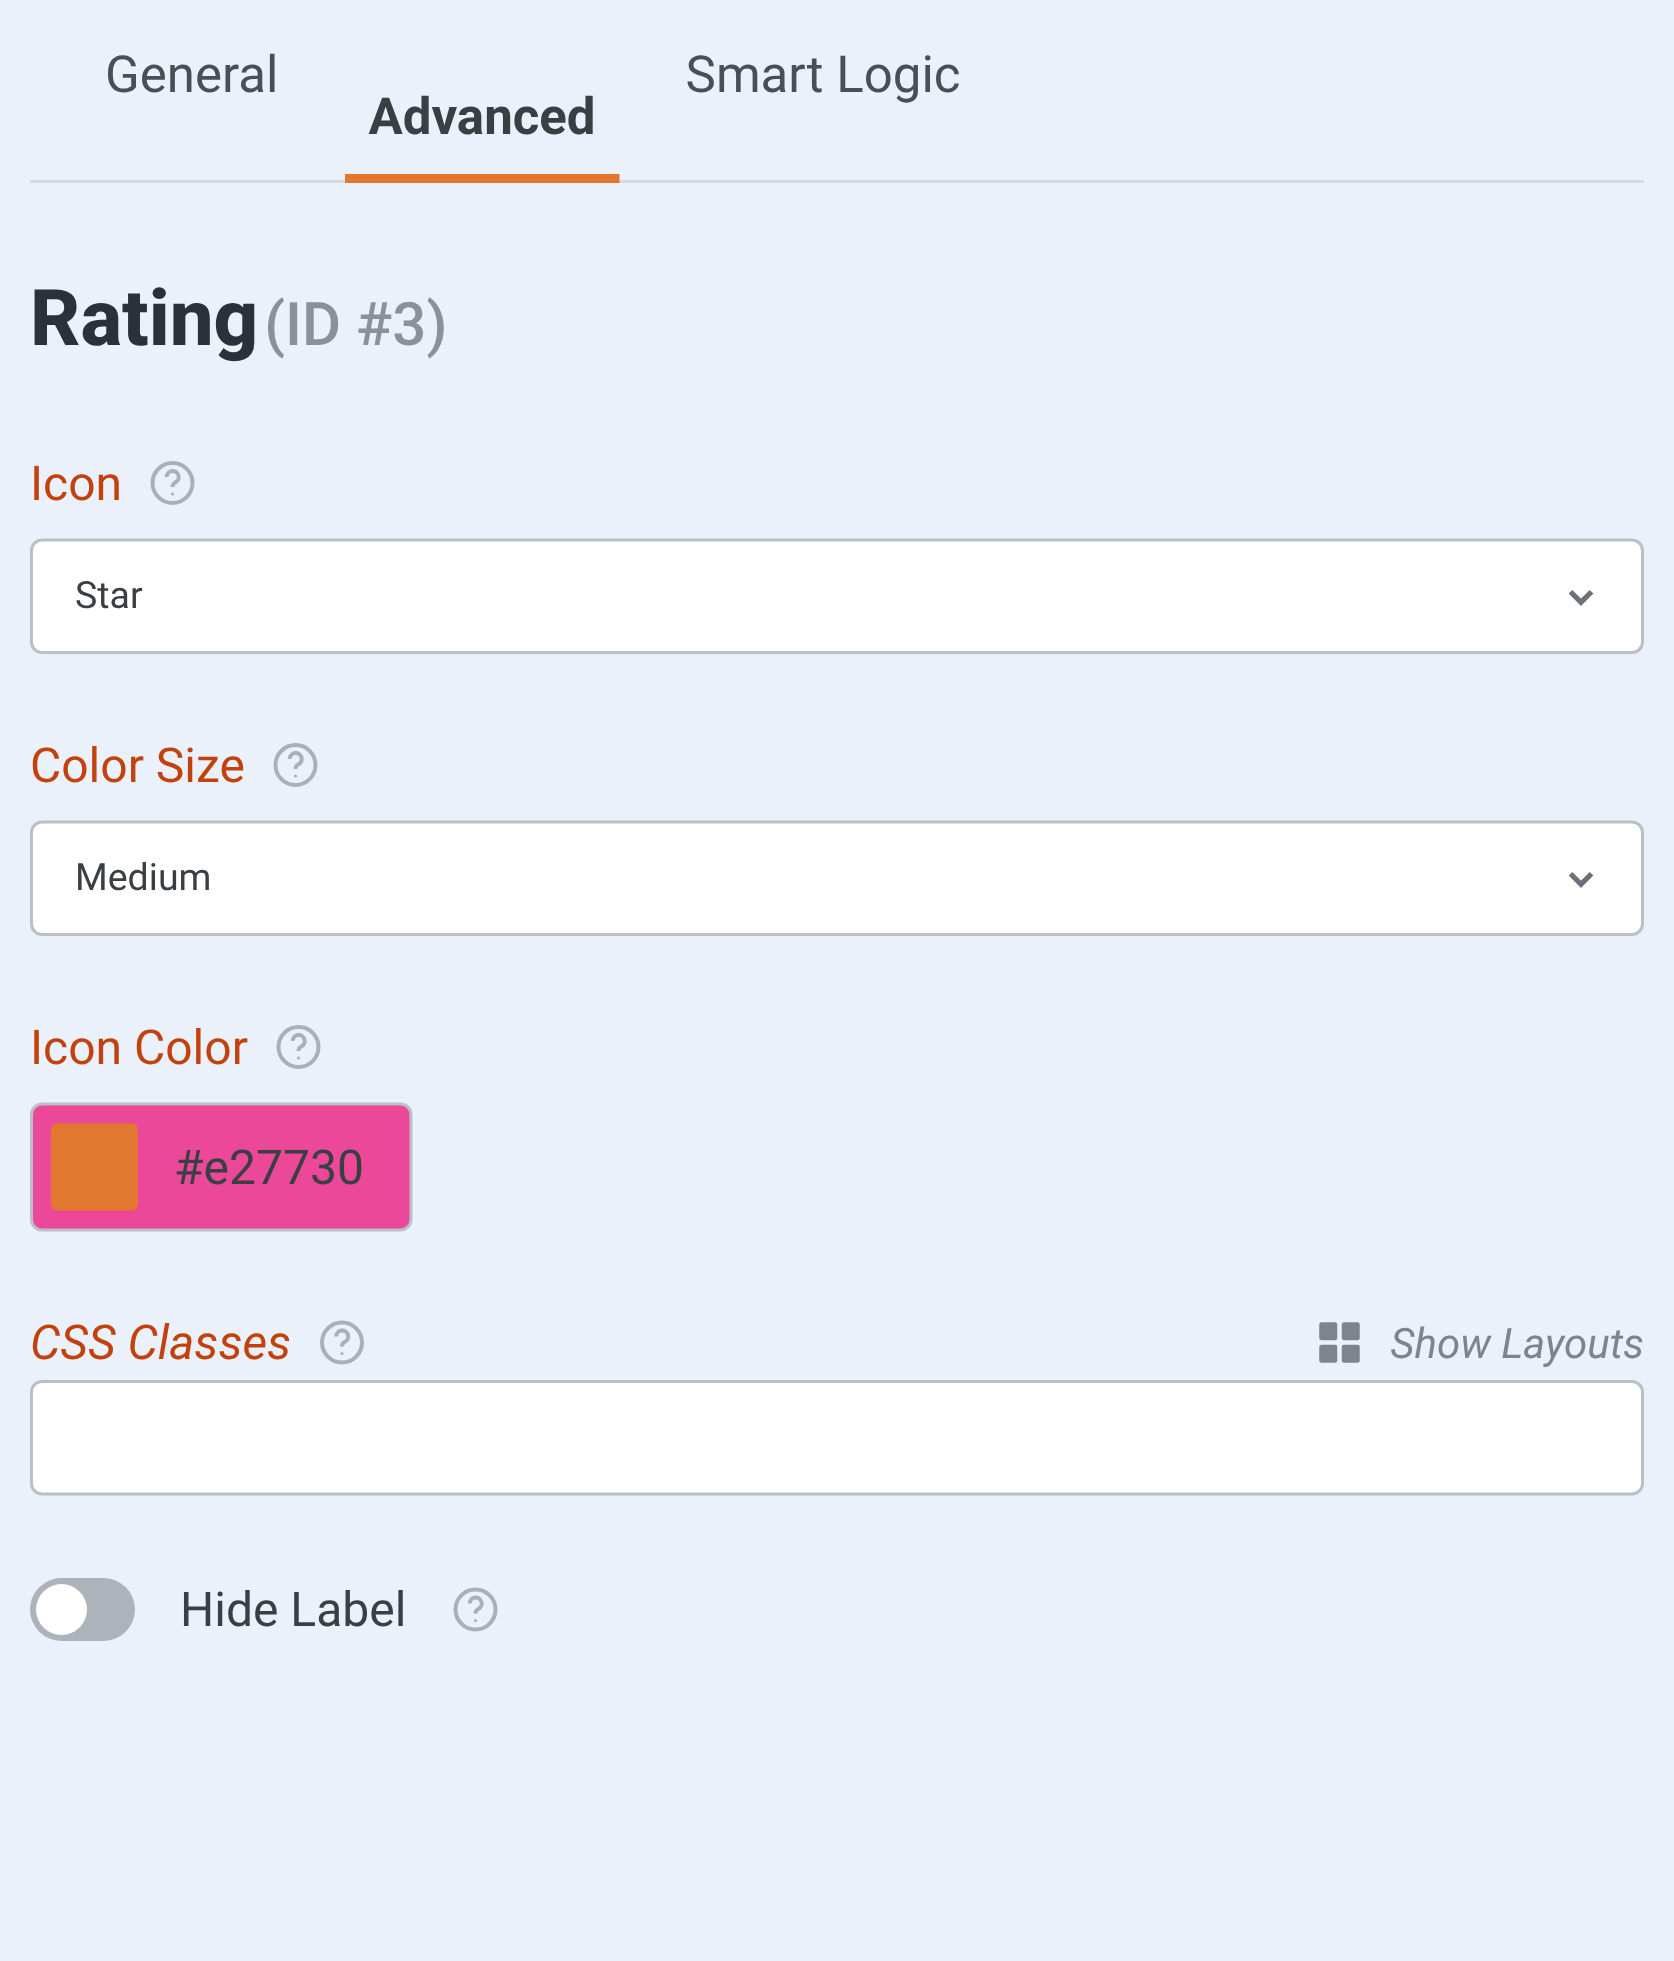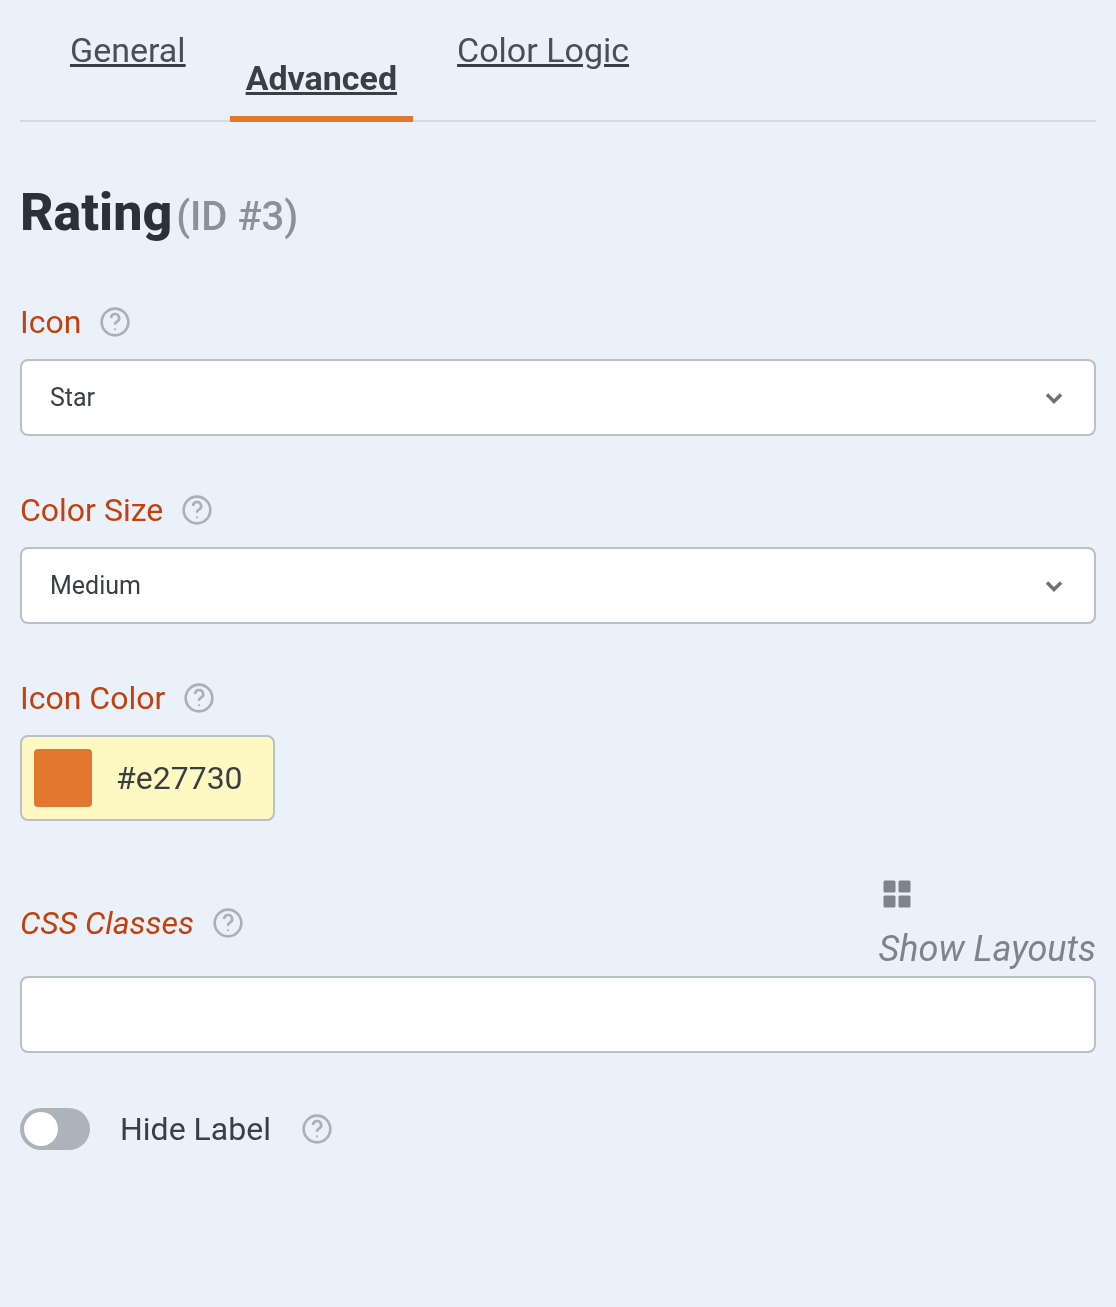--- a/index.html
+++ b/index.html
@@ -9,21 +9,20 @@
     color: #3a3f44;
     width: 1116px;
     padding: 0 0 60px 0;
   }
   .tabs {
     display: flex;
     gap: 60px;
     padding: 30px 50px 0 50px;
     border-bottom: 2px solid #d6dbe0;
     margin: 0 20px;
-    text-decoration: underline;
   }
   .tab {
     font-size: 34px;
     color: #4a4f55;
     padding-bottom: 22px;
     cursor: pointer;
     position: relative;
   }
   .tab.active {
     font-weight: 700;
@@ -93,21 +92,21 @@
     top: 50%;
     transform: translateY(-50%);
     width: 28px;
     height: 28px;
     color: #6b7179;
     pointer-events: none;
   }
   .color-wrap {
     display: inline-flex;
     align-items: center;
-    background: #fef9c3;
+    background: #ec4899;
     border: 2px solid #b9c0c8;
     border-radius: 8px;
     padding: 12px 30px 12px 12px;
     gap: 24px;
   }
   .swatch {
     width: 58px;
     height: 58px;
     border-radius: 4px;
   }
@@ -117,26 +116,25 @@
   }
   .css-row {
     display: flex;
     align-items: center;
     justify-content: space-between;
     margin-bottom: 6px;
     font-style: italic;
   }
   .show-layouts {
     display: flex;
-    align-items: flex-start;
+    align-items: center;
     gap: 16px;
     color: #7d848c;
-    font-size: 36px;
+    font-size: 28px;
     cursor: pointer;
-    flex-direction: column;
   }
   .grid-icon {
     width: 36px;
     height: 36px;
     color: #7d848c;
   }
   .toggle-row {
     display: flex;
     align-items: center;
     gap: 30px;
@@ -162,21 +160,21 @@
     font-size: 32px;
     color: #3a3f44;
   }
 </style>
 </head>
 <body>
 
 <div class="tabs">
   <div class="tab">General</div>
   <div class="tab active">Advanced</div>
-  <div class="tab">Color Logic</div>
+  <div class="tab">Smart Logic</div>
 </div>
 
 <div class="content">
 
   <div class="title-row">
     <span class="title">Rating</span>
     <span class="title-id"> </span>
     <span class="title-id">(ID #3)</span>
   </div>
 

